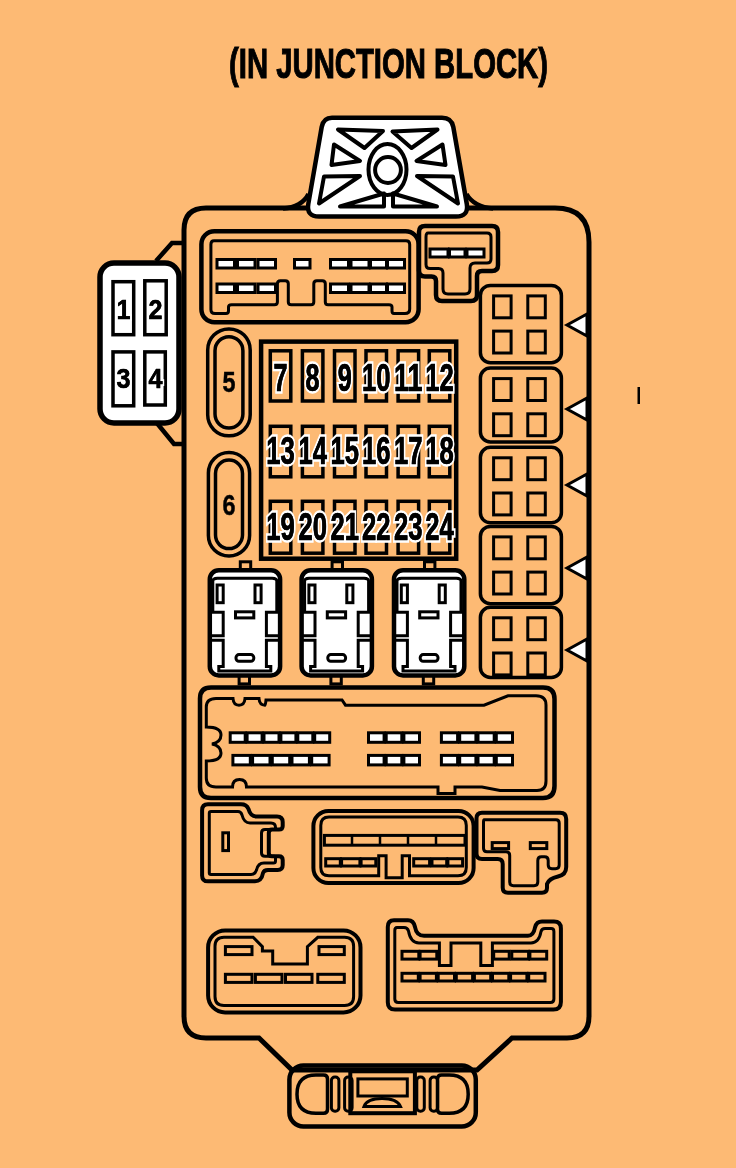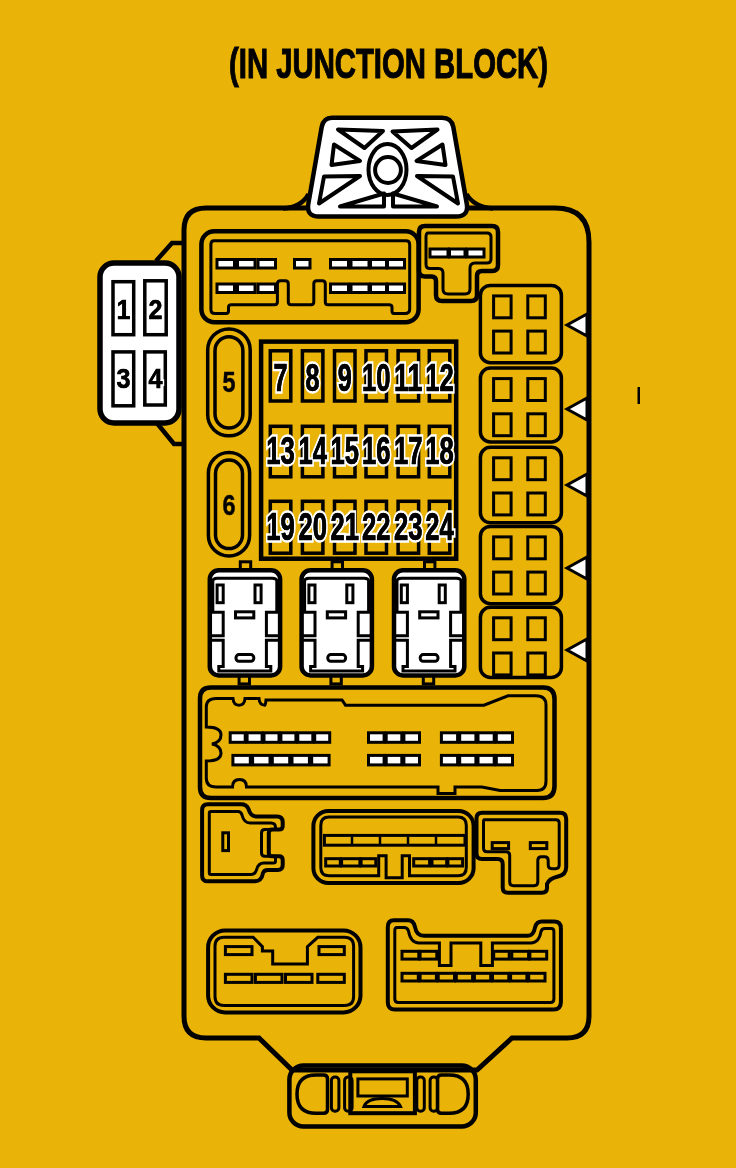--- a/index.html
+++ b/index.html
@@ -1,16 +1,16 @@
 <!DOCTYPE html>
 <html><head>
 <meta charset="utf-8">
 <style>
   html,body{margin:0;padding:0;background:#fff;}
-  .wrap{width:736px;height:1168px;position:relative;background:#eab308;}
+  .wrap{width:736px;height:1168px;position:relative;background:#fdba74;}
   svg{position:absolute;top:0;left:0;}
   text{font-family:"Liberation Sans",sans-serif;font-weight:bold;fill:#000;}
 </style>
 </head>
 <body>
 <div class="wrap">
 <svg width="736" height="1168" viewBox="0 0 736 1168">
 
   <text x="229" y="77.5" font-size="43" textLength="319" lengthAdjust="spacingAndGlyphs" stroke="#000" stroke-width="1.1">(IN JUNCTION BLOCK)</text>
 

